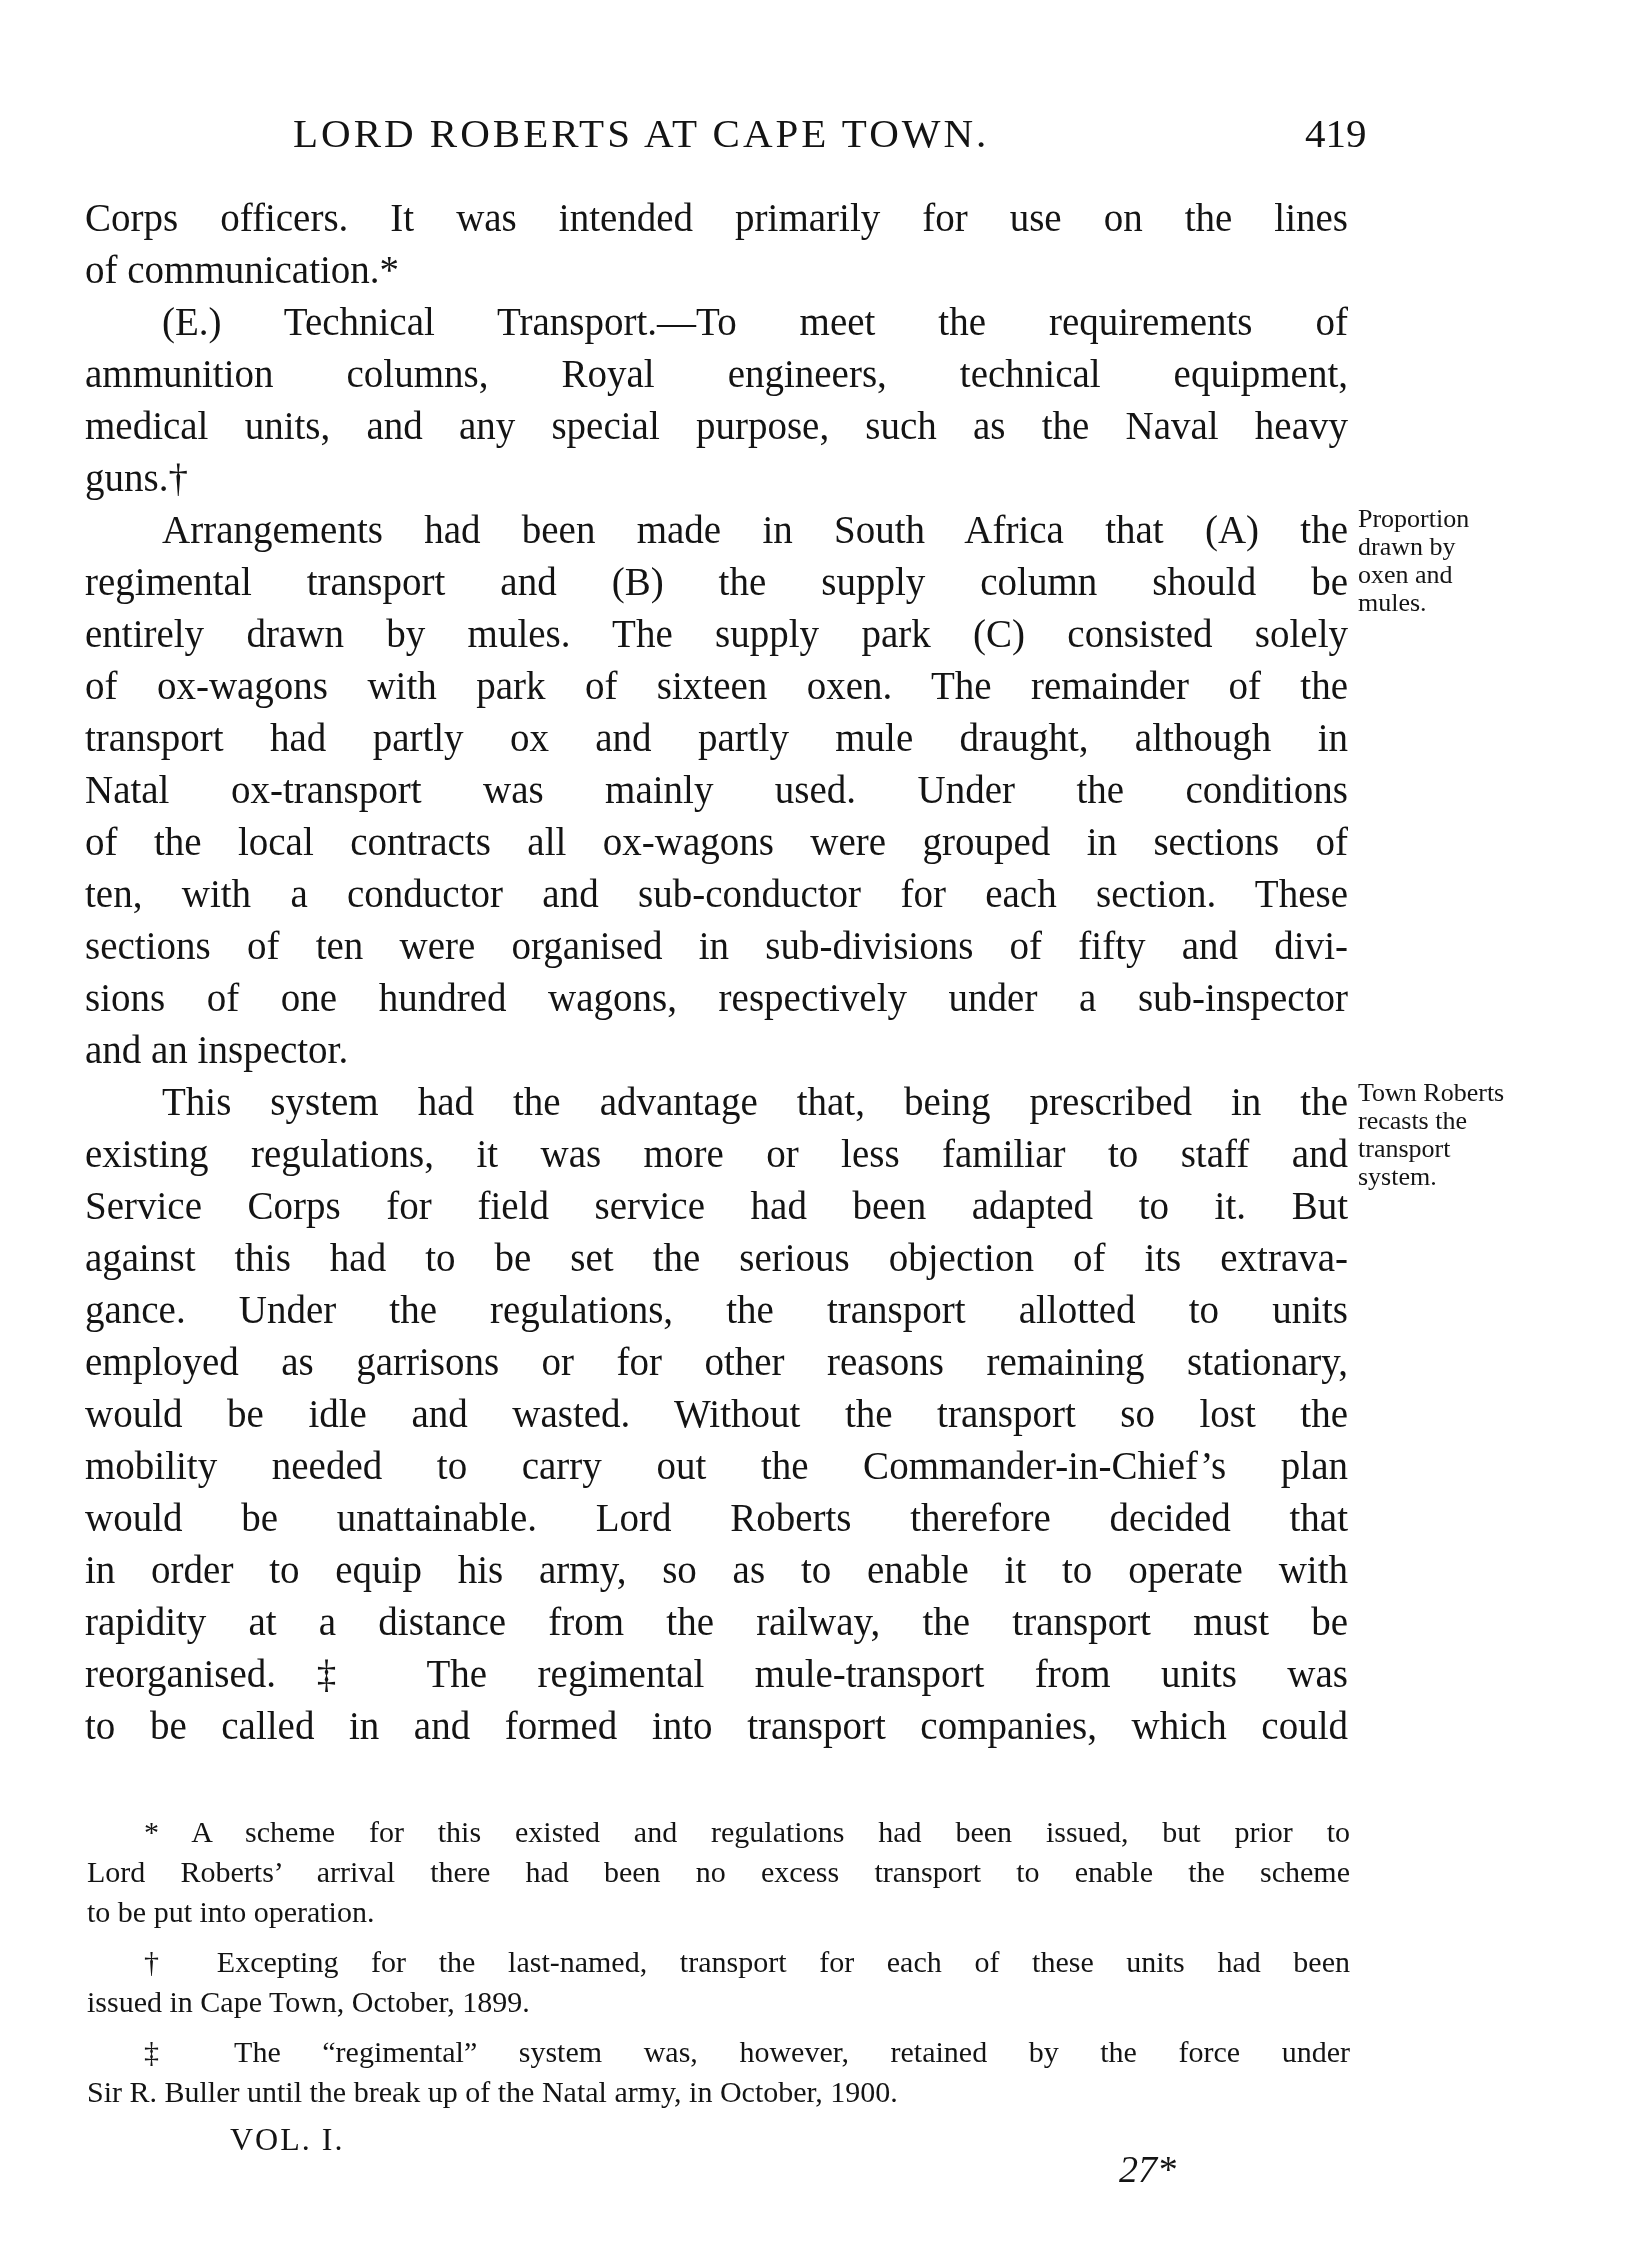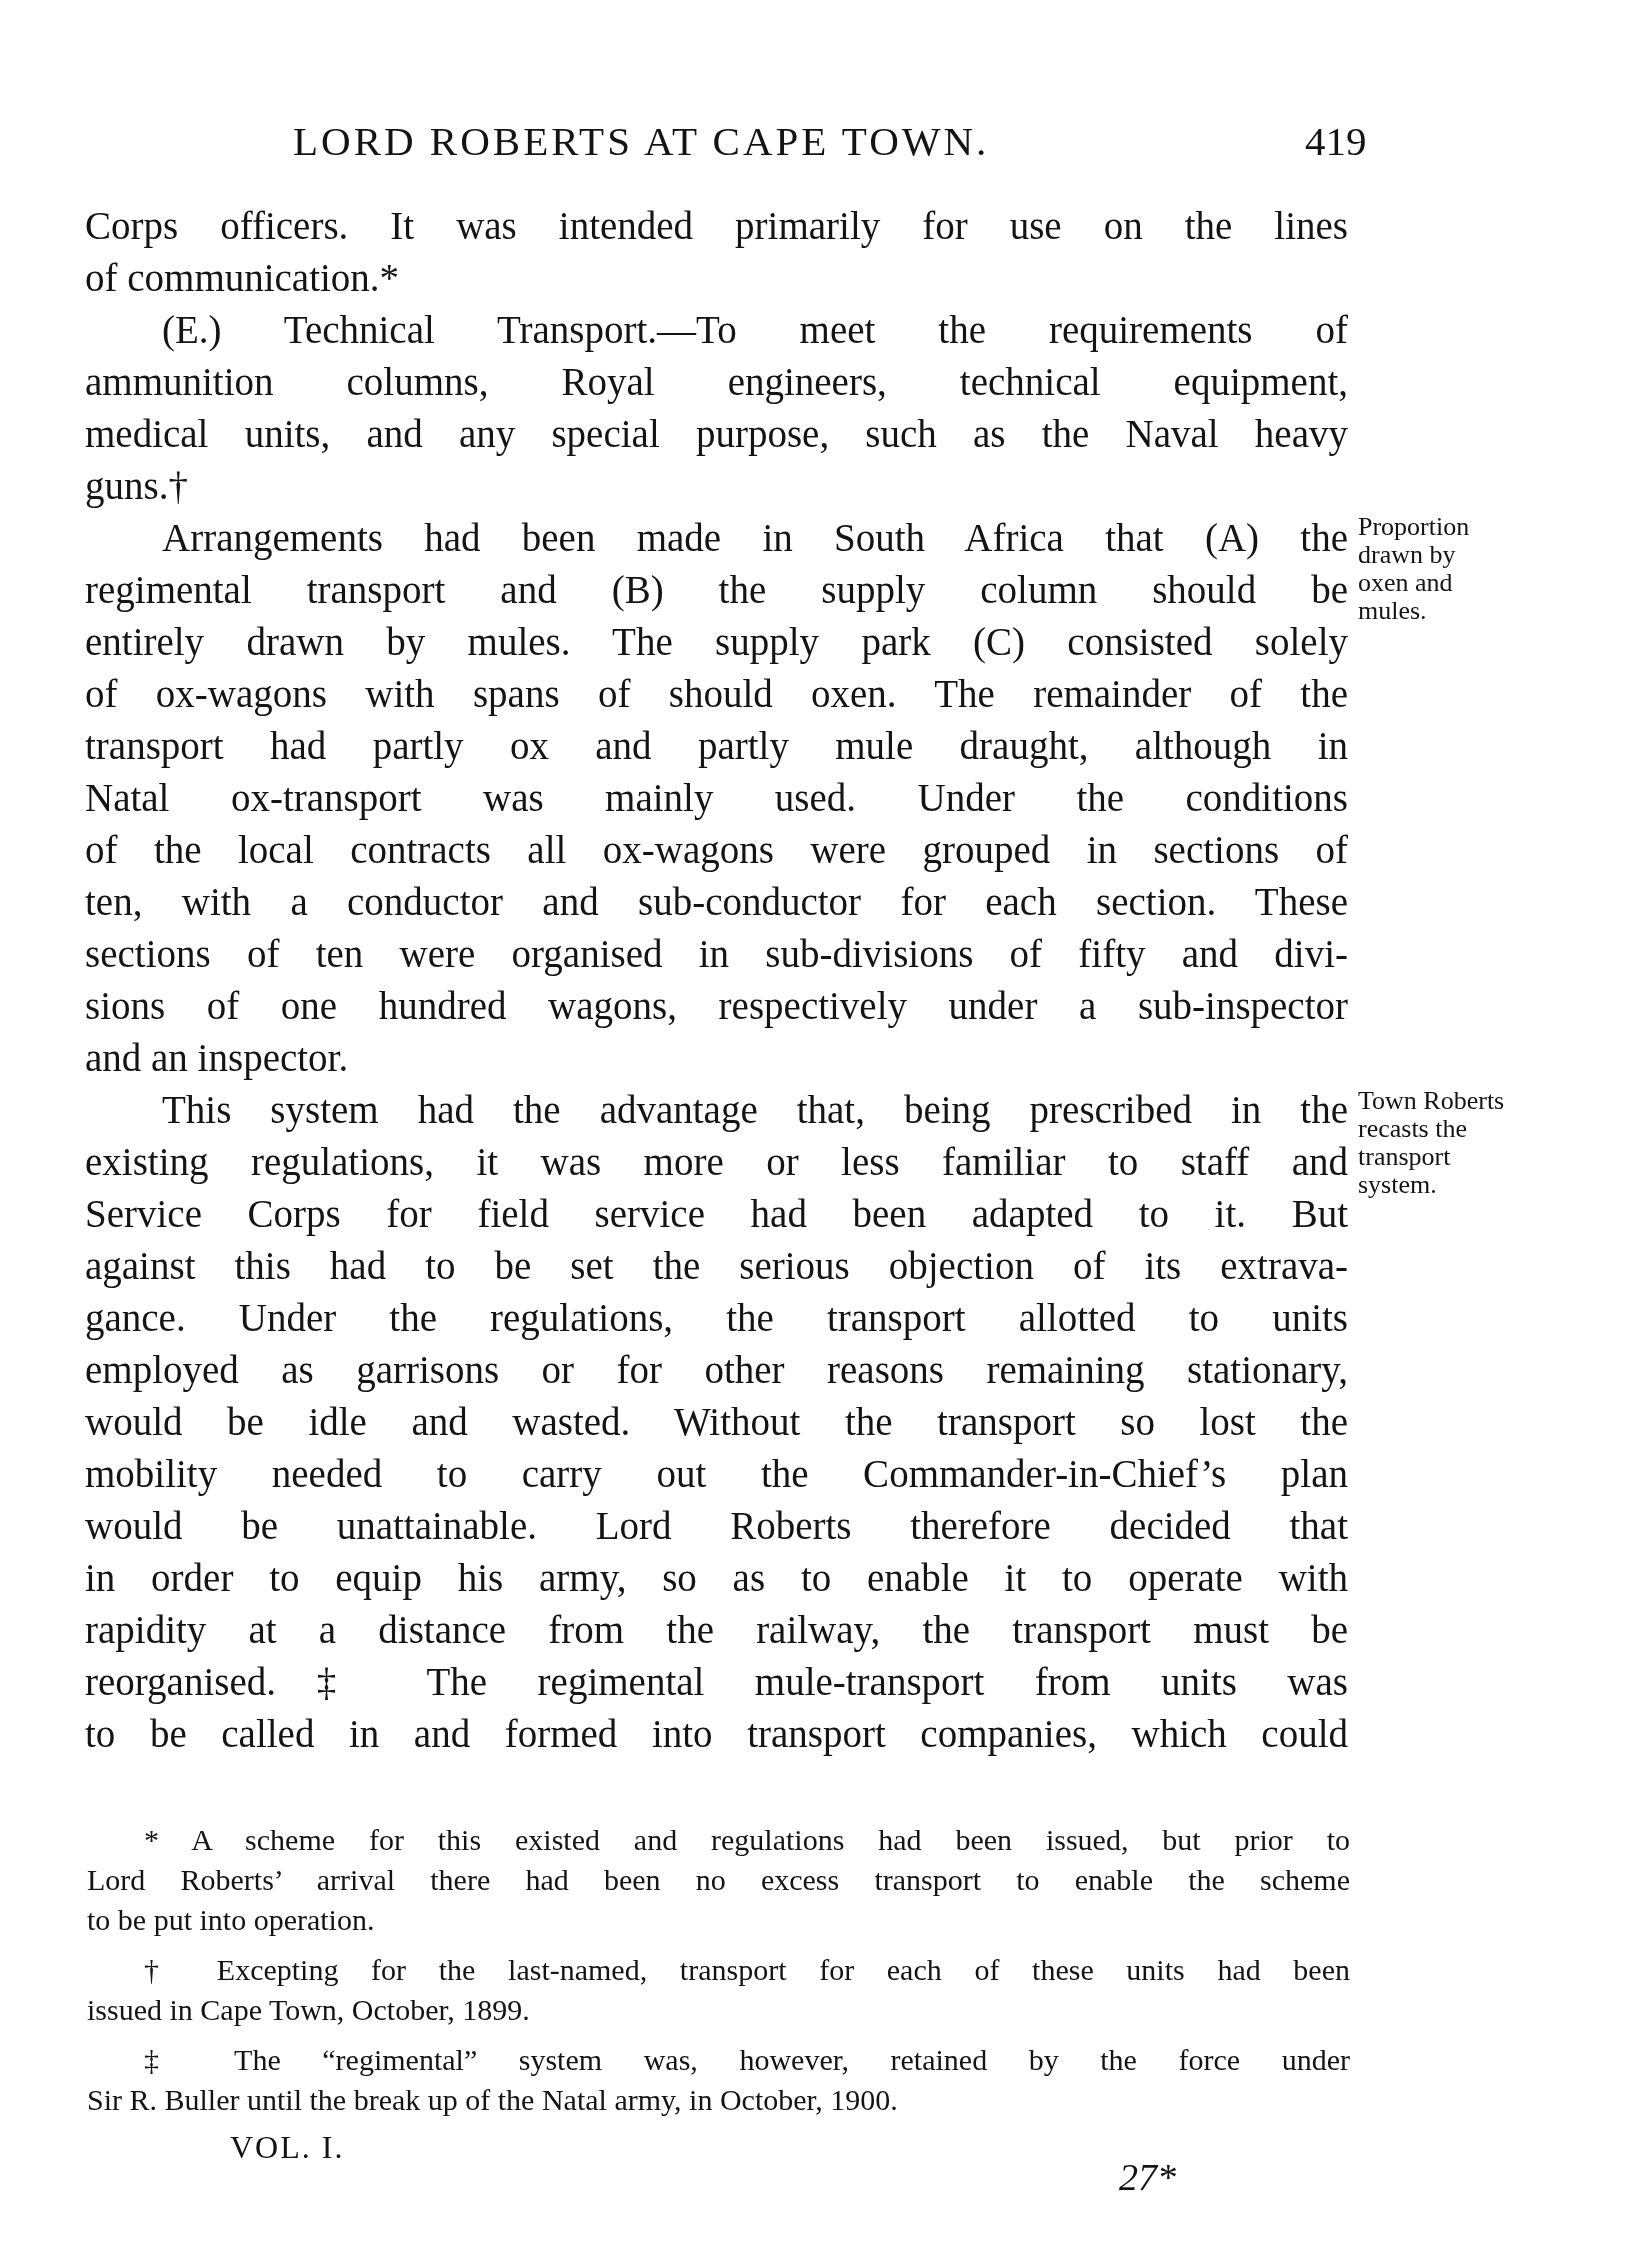--- a/index.html
+++ b/index.html
@@ -10,21 +10,21 @@
     body {
       width: 1647px;
       height: 2250px;
       position: relative;
       overflow: hidden;
       font-family: "Liberation Serif", "DejaVu Serif", serif;
       color: #141414;
     }
     .page {
       position: absolute;
-      left: 0; top: 8px;
+      left: 0; top: 0;
       width: 1647px; height: 1924px;
     }
     .running-head {
       position: absolute;
       top: 109px;
       left: 293px;
       font-size: 41px;
       letter-spacing: 3px;
       line-height: 48px;
       white-space: nowrap;
@@ -110,21 +110,21 @@
   <div class="body-text">
     <span class="line">Corps officers.  It was intended primarily for use on the lines</span>
     <span class="line last">of communication.*</span>
     <span class="line indent">(E.) Technical Transport.—To meet the requirements of</span>
     <span class="line">ammunition columns, Royal engineers, technical equipment,</span>
     <span class="line">medical units, and any special purpose, such as the Naval heavy</span>
     <span class="line last">guns.†</span>
     <span class="line indent">Arrangements had been made in South Africa that (A) the</span>
     <span class="line">regimental transport and (B) the supply column should be</span>
     <span class="line">entirely drawn by mules.  The supply park (C) consisted solely</span>
-    <span class="line">of ox-wagons with spans of should oxen.  The remainder of the</span>
+    <span class="line">of ox-wagons with park of sixteen oxen.  The remainder of the</span>
     <span class="line">transport had partly ox and partly mule draught, although in</span>
     <span class="line">Natal ox-transport was mainly used.  Under the conditions</span>
     <span class="line">of the local contracts all ox-wagons were grouped in sections of</span>
     <span class="line">ten, with a conductor and sub-conductor for each section.  These</span>
     <span class="line">sections of ten were organised in sub-divisions of fifty and divi-</span>
     <span class="line">sions of one hundred wagons, respectively under a sub-inspector</span>
     <span class="line last">and an inspector.</span>
     <span class="line indent">This system had the advantage that, being prescribed in the</span>
     <span class="line">existing regulations, it was more or less familiar to staff and</span>
     <span class="line">Service Corps for field service had been adapted to it.  But</span>

